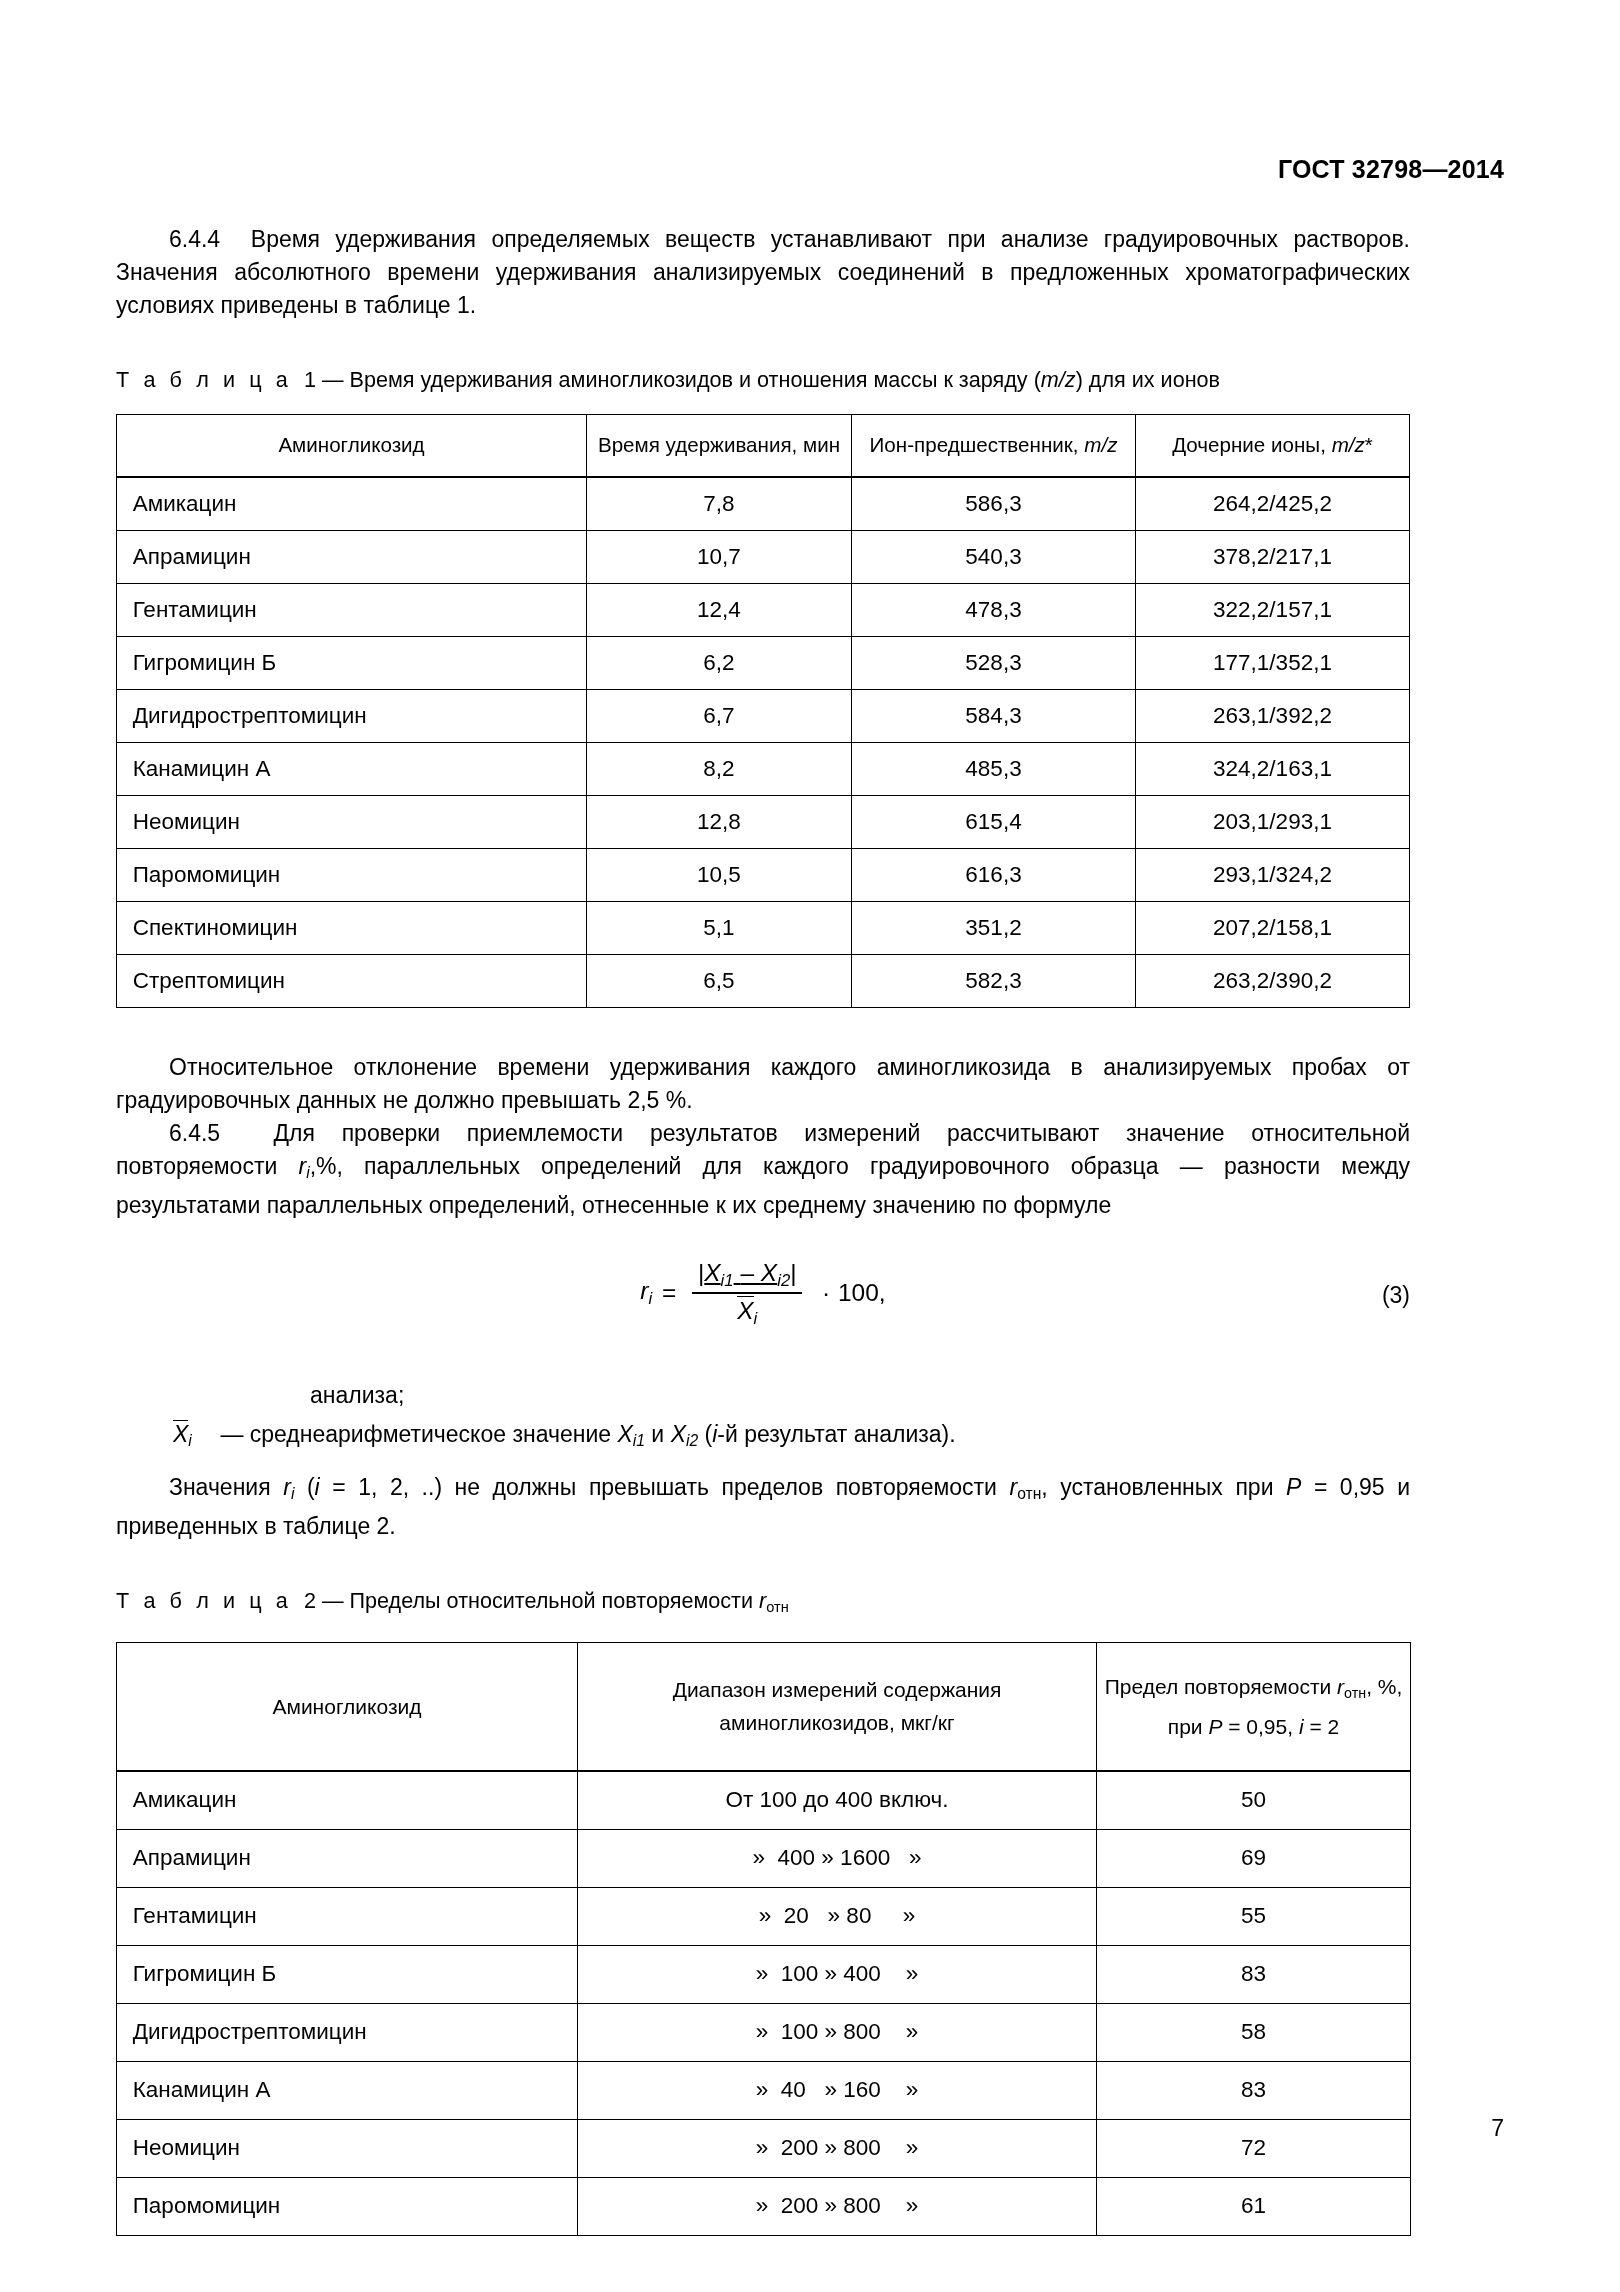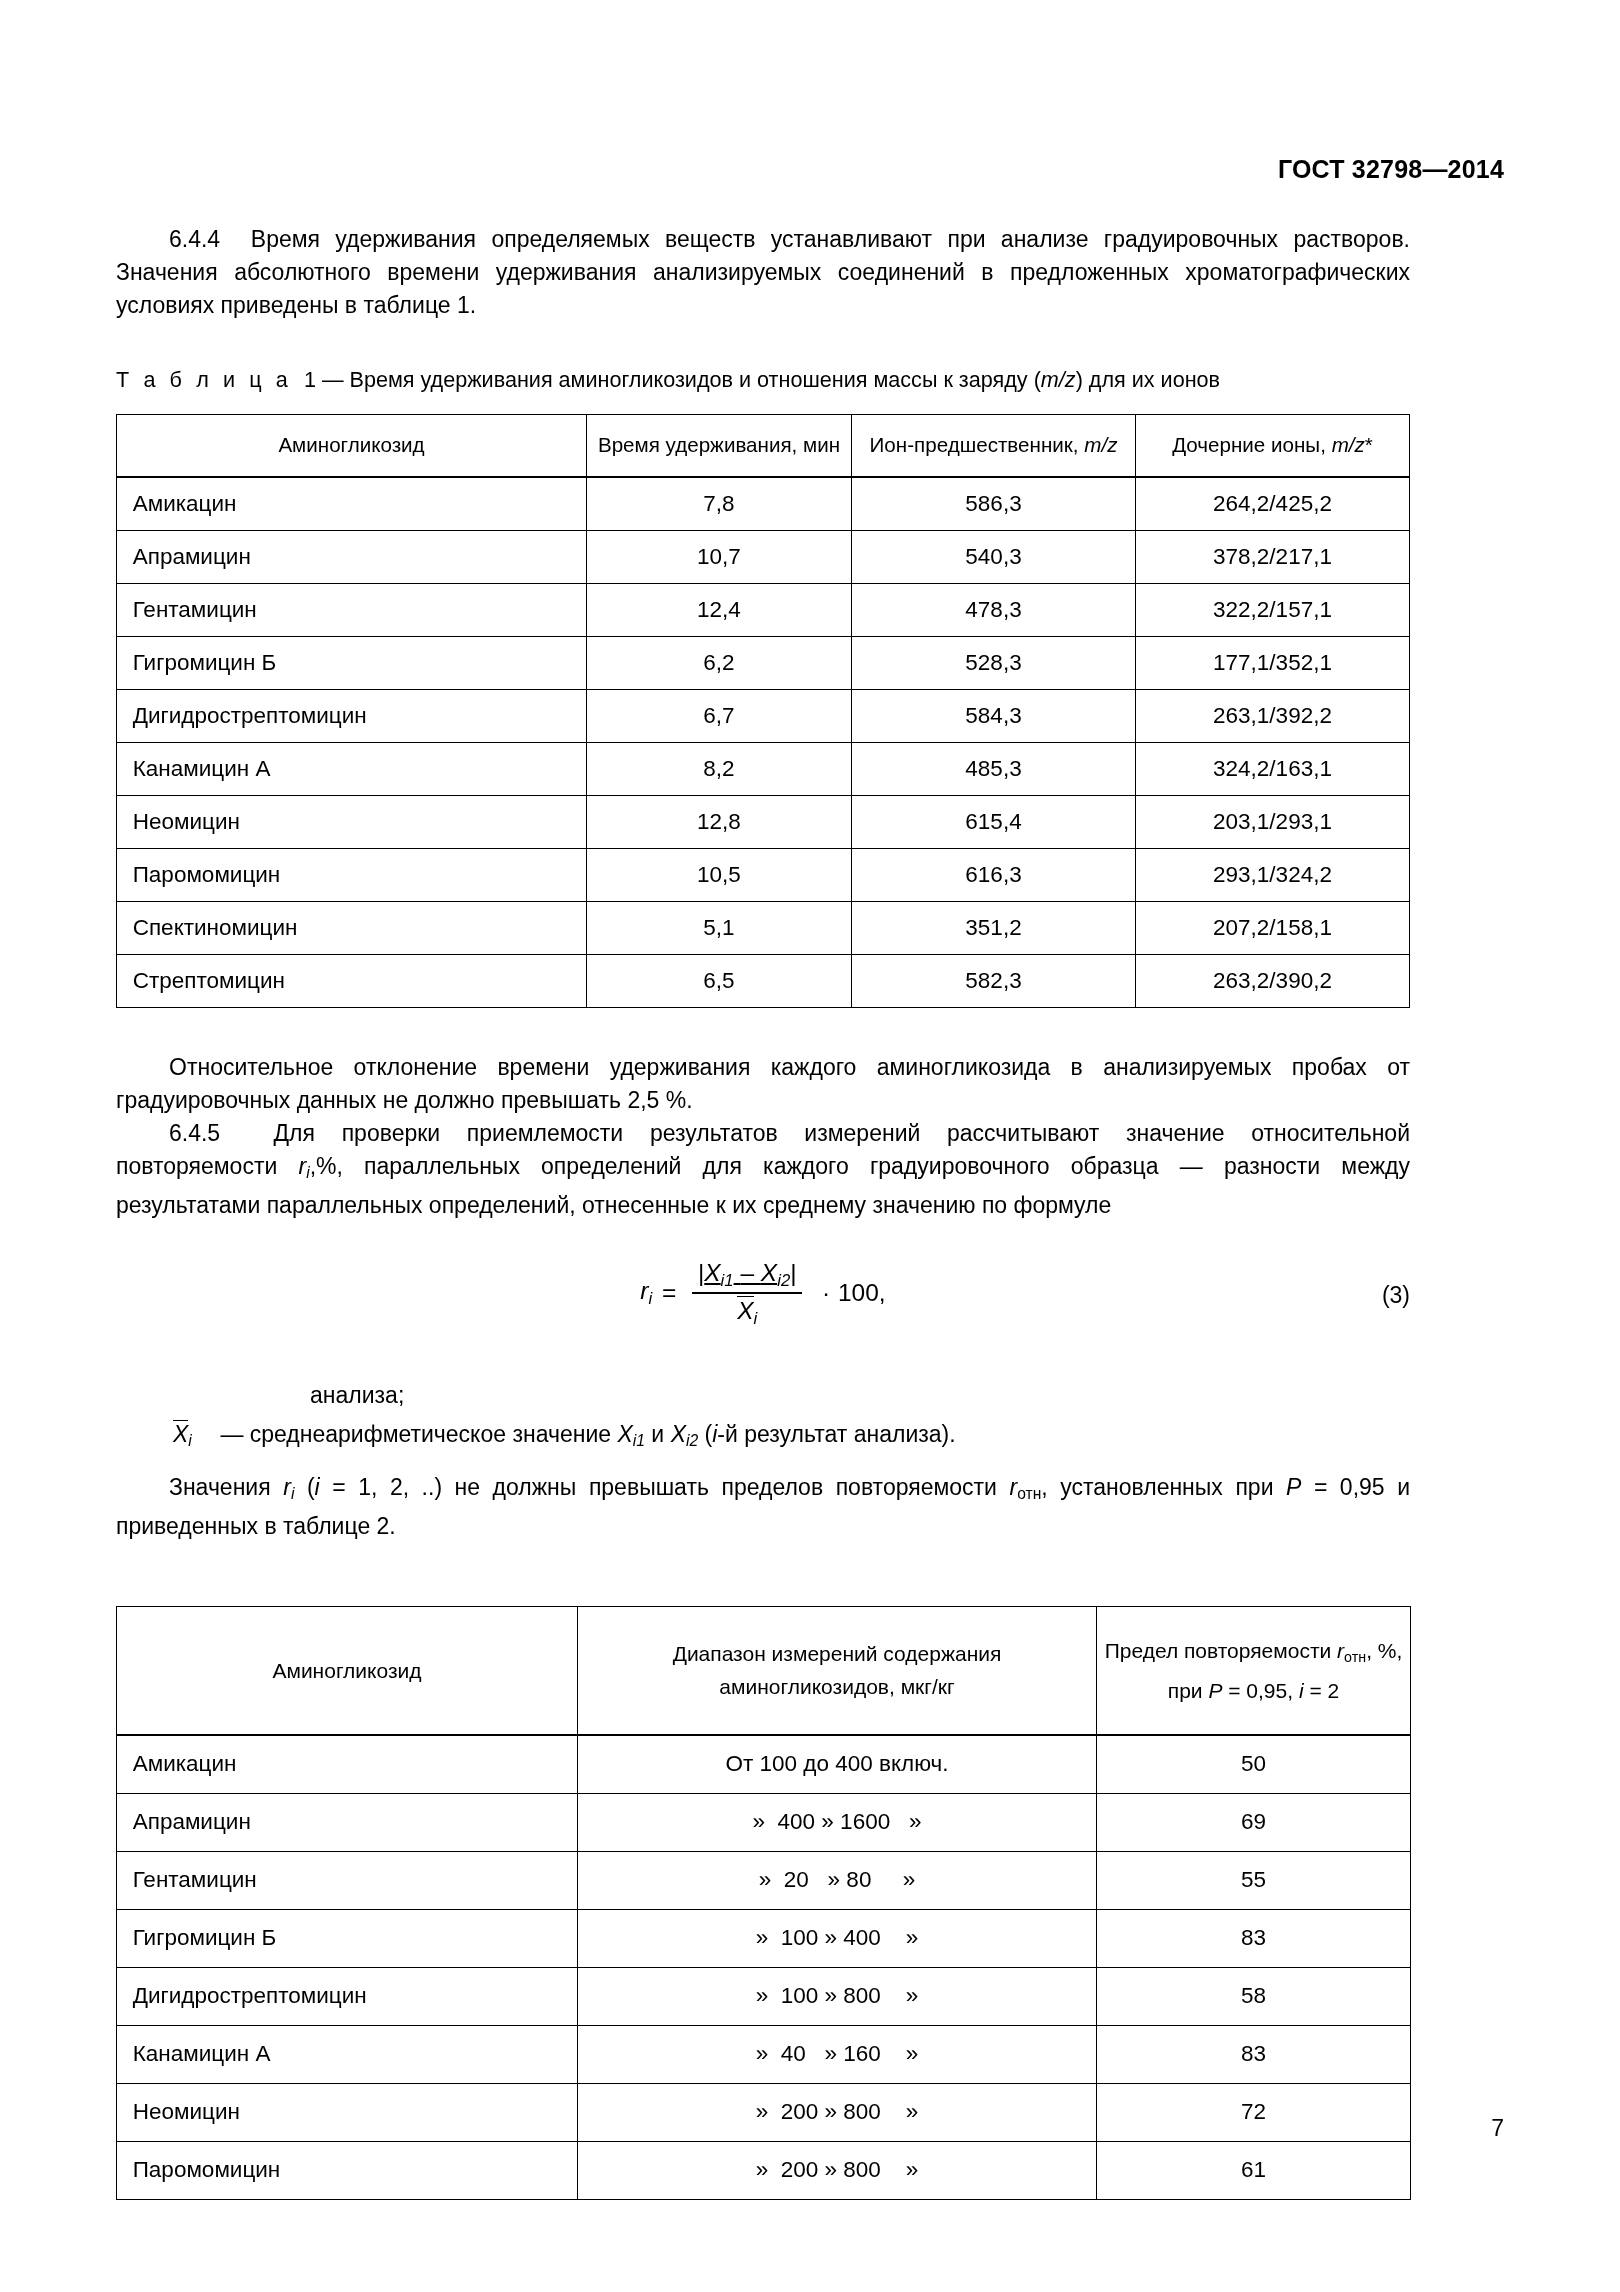--- a/index.html
+++ b/index.html
@@ -366,20 +366,21 @@
         <div class="body"><span class="sym2"><span class="ovl"><i class="v">X</i></span><i class="sub-i">i</i></span><span> — среднеарифметическое значение </span><i class="v">X</i><i class="sub-i">i1</i><span> и </span><i class="v">X</i><i class="sub-i">i2</i><span> (</span><i class="v">i</i><span>-й результат анализа).</span></div>
       </div>
     </div>
 
     <div class="spacer-14"></div>
 
     <p class="para indent"><span>Значения </span><span class="nbr"><i class="v">r</i><i class="sub-i">i</i></span><span> (</span><i class="v">i</i><span> = 1, 2, ..) не должны превышать пределов повторяемости </span><span class="nbr"><i class="v">r</i><span class="sub">отн</span></span><span>, установленных при </span><i class="v">P</i><span> = 0,95 и приведенных в таблице 2.</span></p>
 
     <div class="spacer-44"></div>
 
+    <p class="tbl-caption"><span class="sp">Т а б л и ц а</span>&nbsp;&nbsp;<span>2</span>&nbsp;<span>—</span>&nbsp;<span>Пределы относительной повторяемости </span><i class="v">r</i><span class="sub">отн</span></p>
 
     <div class="spacer-20"></div>
 
     <table class="gost t2">
       <colgroup>
           <col class="d1">
           <col class="d2">
           <col class="d3">
         </colgroup>
       <thead>

